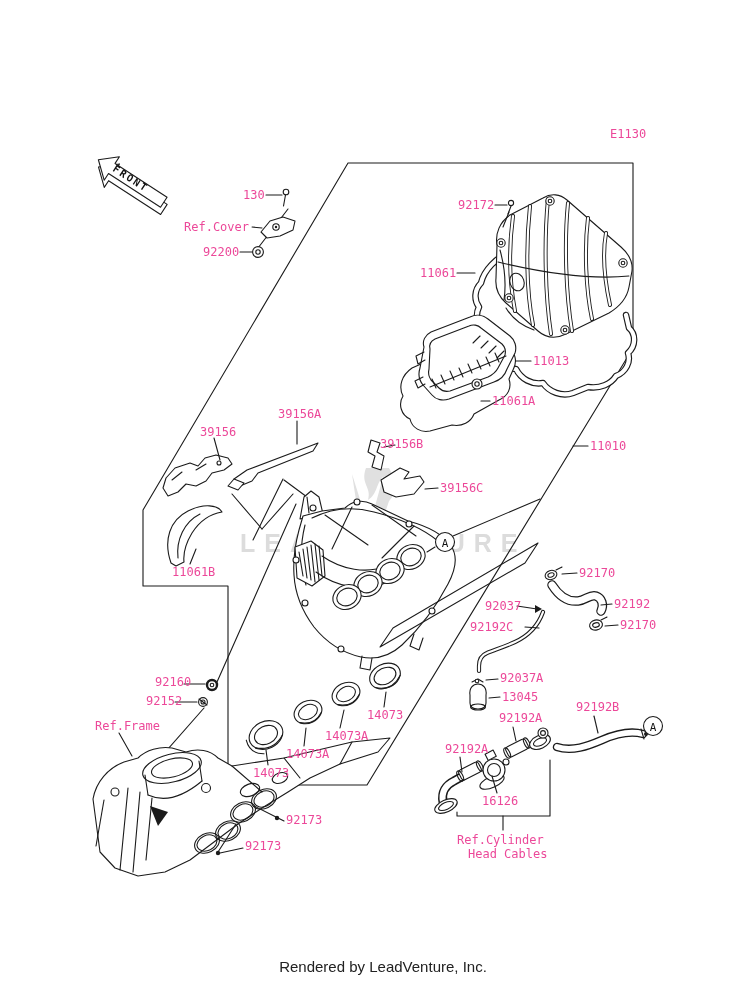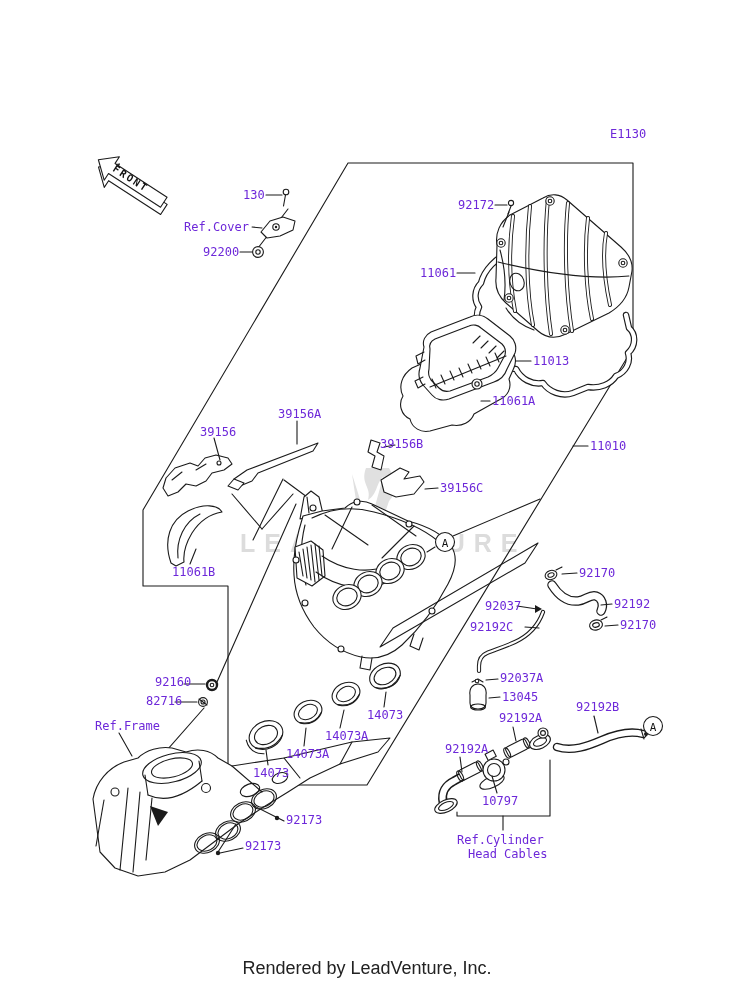--- a/index.html
+++ b/index.html
@@ -1,29 +1,29 @@
 <!DOCTYPE html>
 <html><head>
 <meta charset="utf-8">
 <style>
   html,body{margin:0;padding:0;background:#ffffff;}
   #stage{position:relative;width:750px;height:981px;background:#fff;overflow:hidden;
          font-family:"DejaVu Sans Mono",monospace;}
-  .lbl{position:absolute;font:12px "DejaVu Sans Mono",monospace;color:#6d28d9;
+  .lbl{position:absolute;font:12px "DejaVu Sans Mono",monospace;color:#ec4899;
        white-space:nowrap;line-height:12px;}
   .ca{position:absolute;font:11px "DejaVu Sans Mono",monospace;color:#141414;
       transform:translate(-50%,-50%);line-height:11px;}
   #watermark-text{position:absolute;left:240px;top:529px;
       font-family:"Liberation Sans",sans-serif;font-weight:bold;font-size:25px;
       letter-spacing:9px;color:#dcdcdc;}
   #front-label{position:absolute;left:117px;top:163px;transform:rotate(33deg);
       transform-origin:left top;font:bold 10px "DejaVu Sans Mono",monospace;
       letter-spacing:2px;color:#101010;}
-  #footer-text{position:absolute;left:367px;top:958px;transform:translateX(-50%);
-      font-family:"Liberation Sans",sans-serif;font-size:18px;color:#222;}
+  #footer-text{position:absolute;left:383px;top:958px;transform:translateX(-50%);
+      font-family:"Liberation Sans",sans-serif;font-size:15px;color:#222;}
   svg{position:absolute;left:0;top:0;}
   .k{stroke:#1b1b1b;fill:none;stroke-width:1.1;stroke-linecap:round;stroke-linejoin:round;}
   .kf{stroke:#1b1b1b;fill:#ffffff;stroke-width:1.1;stroke-linejoin:round;}
   .w{stroke:#ffffff;fill:none;stroke-linecap:round;stroke-linejoin:round;}
   .dk{fill:#1b1b1b;stroke:none;}
   .wm{fill:#e0e0e0;stroke:none;}
 </style>
 </head>
 <body>
 
@@ -408,25 +408,25 @@
   <div class="lbl" style="left:579px;top:567px">92170</div>
   <div class="lbl" style="left:614px;top:598px">92192</div>
   <div class="lbl" style="left:485px;top:600px">92037</div>
   <div class="lbl" style="left:470px;top:621px">92192C</div>
   <div class="lbl" style="left:620px;top:619px">92170</div>
   <div class="lbl" style="left:500px;top:672px">92037A</div>
   <div class="lbl" style="left:502px;top:691px">13045</div>
   <div class="lbl" style="left:576px;top:701px">92192B</div>
   <div class="lbl" style="left:499px;top:712px">92192A</div>
   <div class="lbl" style="left:445px;top:743px">92192A</div>
-  <div class="lbl" style="left:482px;top:795px">10797</div>
+  <div class="lbl" style="left:482px;top:795px">16126</div>
   <div class="lbl" style="left:457px;top:834px">Ref.Cylinder</div>
   <div class="lbl" style="left:468px;top:848px">Head Cables</div>
   <div class="lbl" style="left:155px;top:676px">92160</div>
-  <div class="lbl" style="left:146px;top:695px">82716</div>
+  <div class="lbl" style="left:146px;top:695px">92152</div>
   <div class="lbl" style="left:95px;top:720px">Ref.Frame</div>
   <div class="lbl" style="left:253px;top:767px">14073</div>
   <div class="lbl" style="left:286px;top:748px">14073A</div>
   <div class="lbl" style="left:325px;top:730px">14073A</div>
   <div class="lbl" style="left:367px;top:709px">14073</div>
   <div class="lbl" style="left:286px;top:814px">92173</div>
   <div class="lbl" style="left:245px;top:840px">92173</div>
 
   <div class="ca" style="left:445px;top:543px">A</div>
   <div class="ca" style="left:653px;top:727px">A</div>

